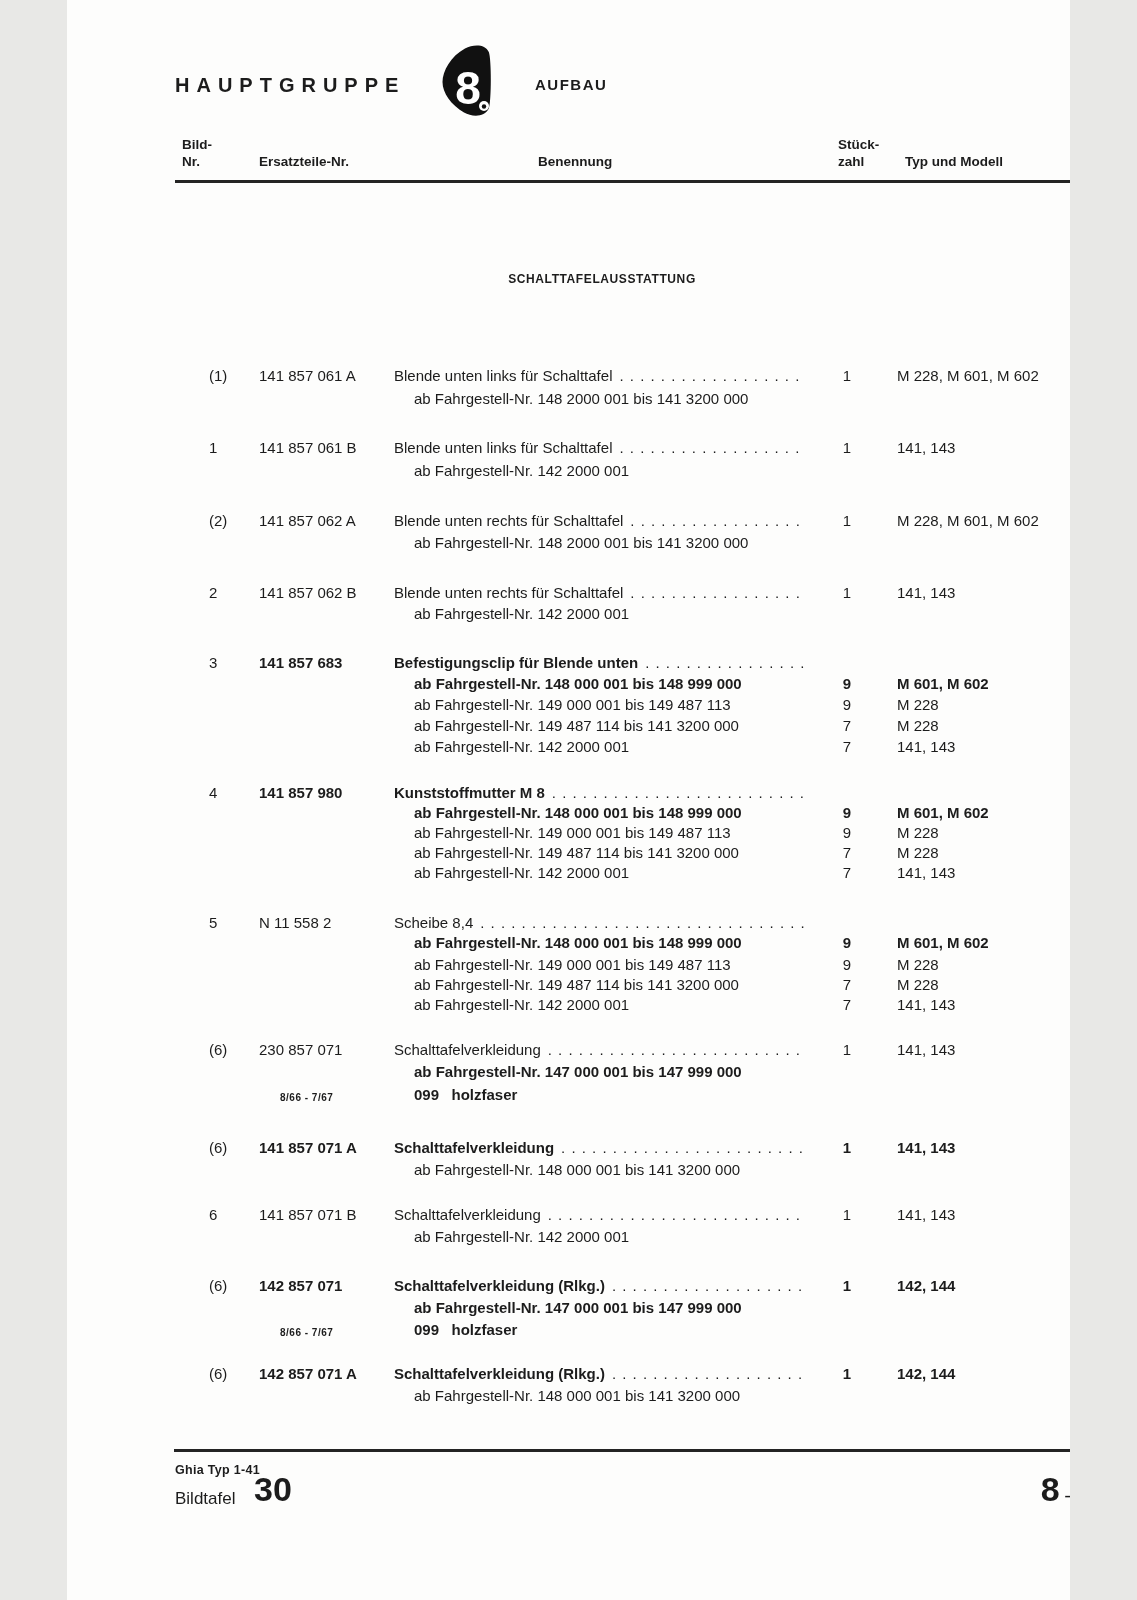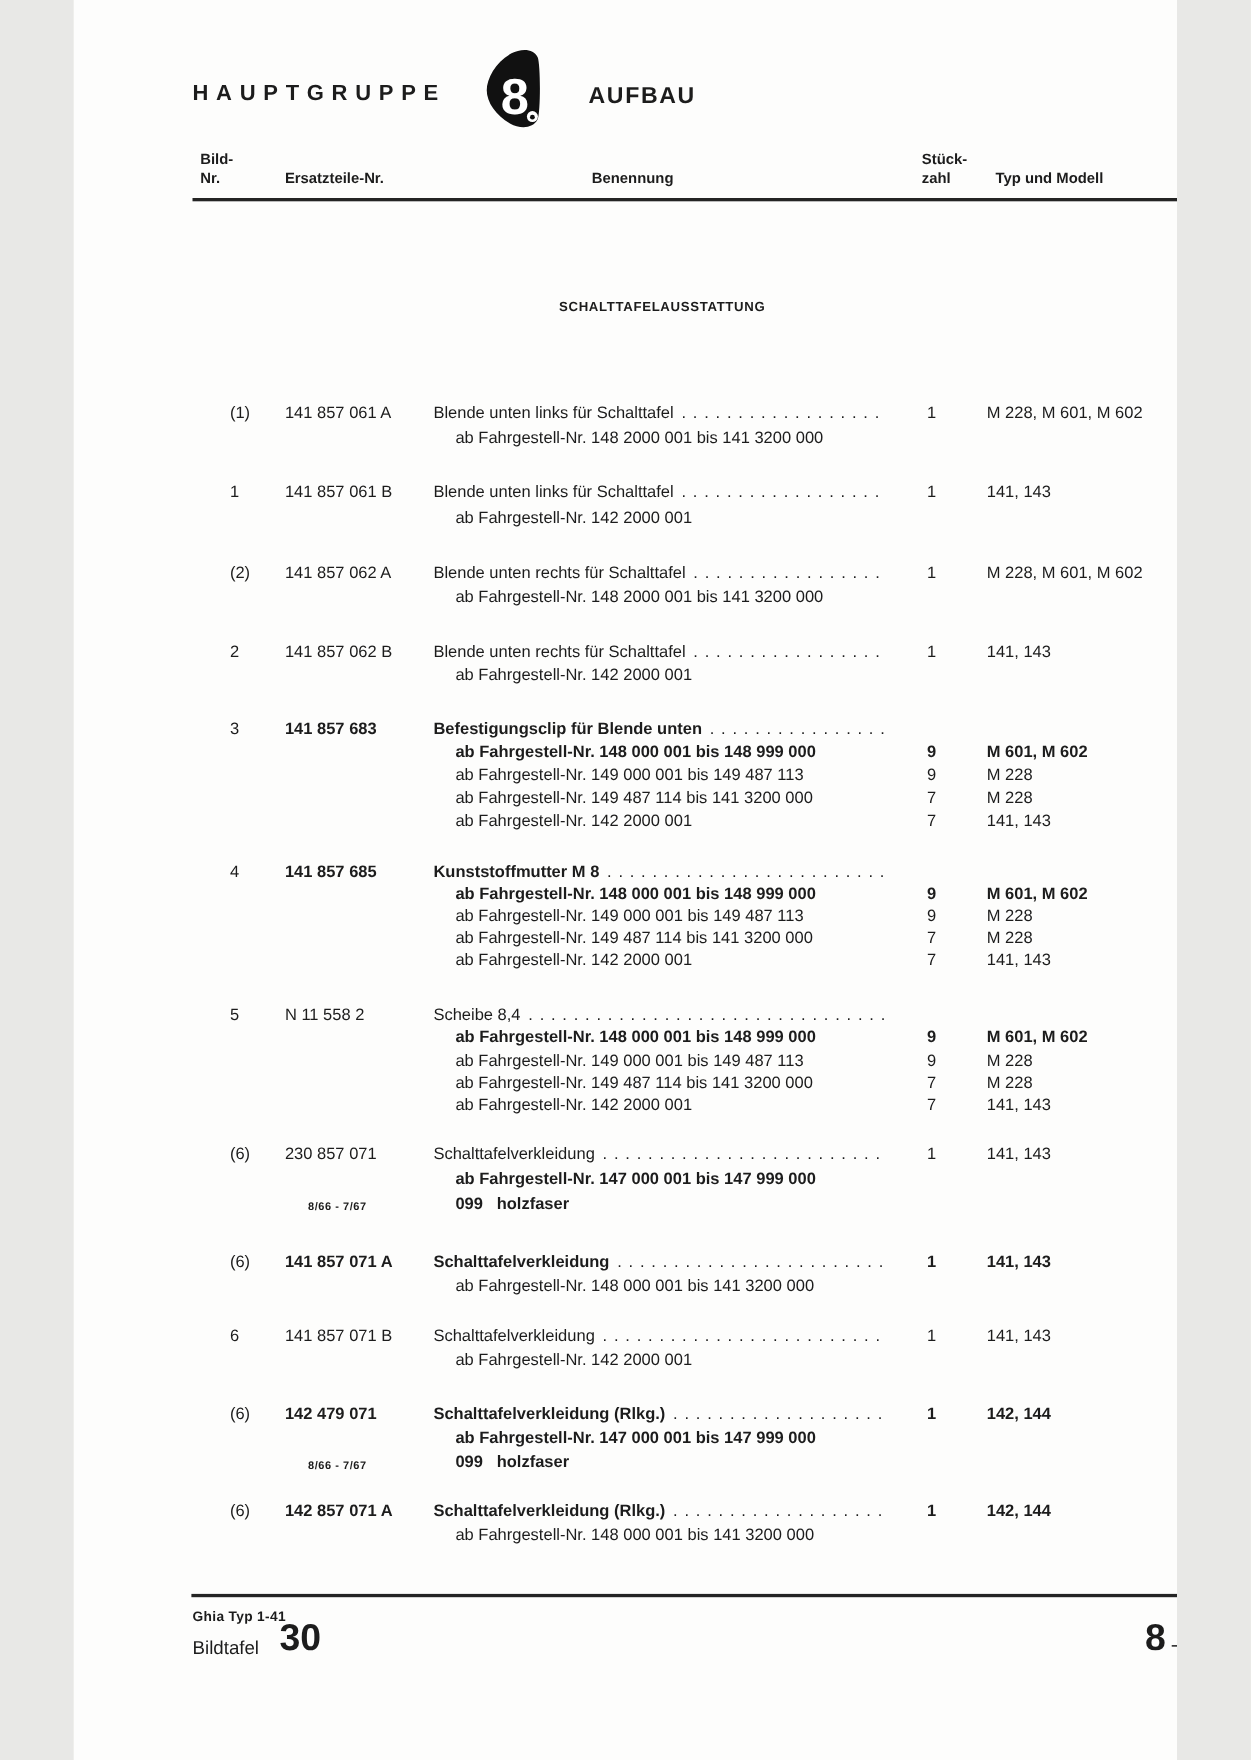--- a/index.html
+++ b/index.html
@@ -9,21 +9,21 @@
     position:relative; width:1003px; height:1600px; margin:0 auto;
     background:var(--paper); color:var(--ink);
     font-family:"Liberation Sans","DejaVu Sans",sans-serif;
     overflow:hidden;
   }
   .abs { position:absolute; white-space:nowrap; }
 
   
   .hauptgruppe { left:108px; top:74px; font-size:20px; font-weight:bold; letter-spacing:7px; }
   .badge { left:373px; top:43px; width:54px; height:75px; }
-  .aufbau { left:468px; top:76px; font-size:21px; font-weight:bold; letter-spacing:1.5px; }
+  .aufbau { left:468px; top:76px; font-size:15px; font-weight:bold; letter-spacing:1.5px; }
 
   
   .colhead { font-size:13.5px; font-weight:bold; line-height:17px; }
   .ch-bild { left:115px; top:136px; }
   .ch-part { left:192px; top:153px; }
   .ch-name { left:471px; top:153px; }
   .ch-qty  { left:771px; top:136px; }
   .ch-type { left:838px; top:153px; }
   .rule { position:absolute; height:3px; background:#242424; }
   .rule-top { left:108px; top:180px; width:911px; }
@@ -229,21 +229,21 @@
     <span class="c-namewrap">
       <span class="c-name">ab Fahrgestell-Nr. 142 2000 001</span>
       
     </span>
     <span class="c-qty">7</span>
     <span class="c-type">141, 143</span>
   </div>
       <div class="line bold" style="top: 783px;">
     <span class="c-bild">4</span>
     <span class="c-note"></span>
-    <span class="c-part">141 857 685</span>
+    <span class="c-part">141 857 980</span>
     <span class="c-namewrap">
       <span class="c-name">Kunststoffmutter M 8</span>
       <span class="c-dots"></span>
     </span>
     <span class="c-qty"></span>
     <span class="c-type"></span>
   </div>
       <div class="line bold indent" style="top: 803px;">
     <span class="c-bild"></span>
     <span class="c-note"></span>
@@ -416,21 +416,21 @@
     <span class="c-namewrap">
       <span class="c-name">ab Fahrgestell-Nr. 142 2000 001</span>
       
     </span>
     <span class="c-qty"></span>
     <span class="c-type"></span>
   </div>
       <div class="line bold" style="top: 1276px;">
     <span class="c-bild">(6)</span>
     <span class="c-note"></span>
-    <span class="c-part">142 479 071</span>
+    <span class="c-part">142 857 071</span>
     <span class="c-namewrap">
       <span class="c-name">Schalttafelverkleidung (Rlkg.)</span>
       <span class="c-dots"></span>
     </span>
     <span class="c-qty">1</span>
     <span class="c-type">142, 144</span>
   </div>
       <div class="line bold indent" style="top: 1298px;">
     <span class="c-bild"></span>
     <span class="c-note"></span>

